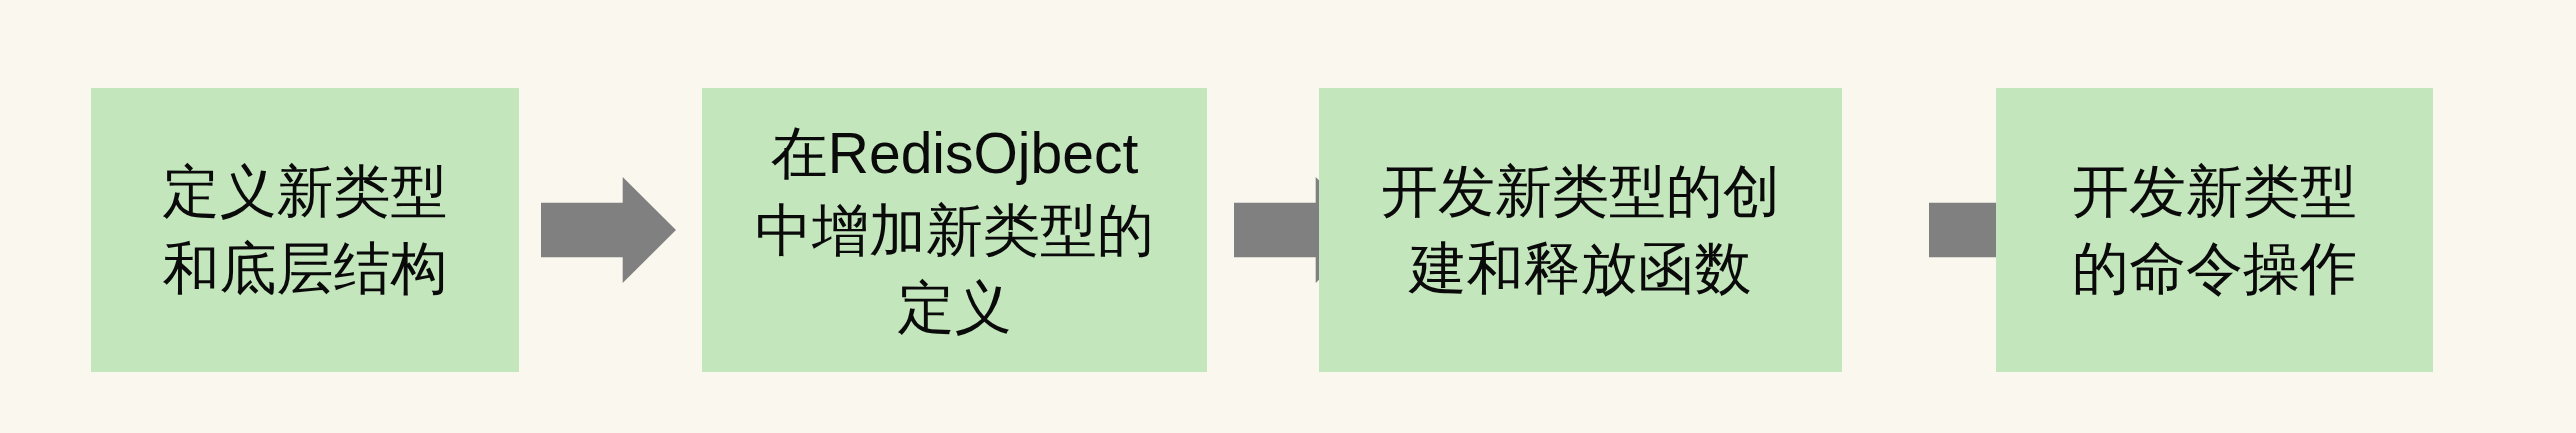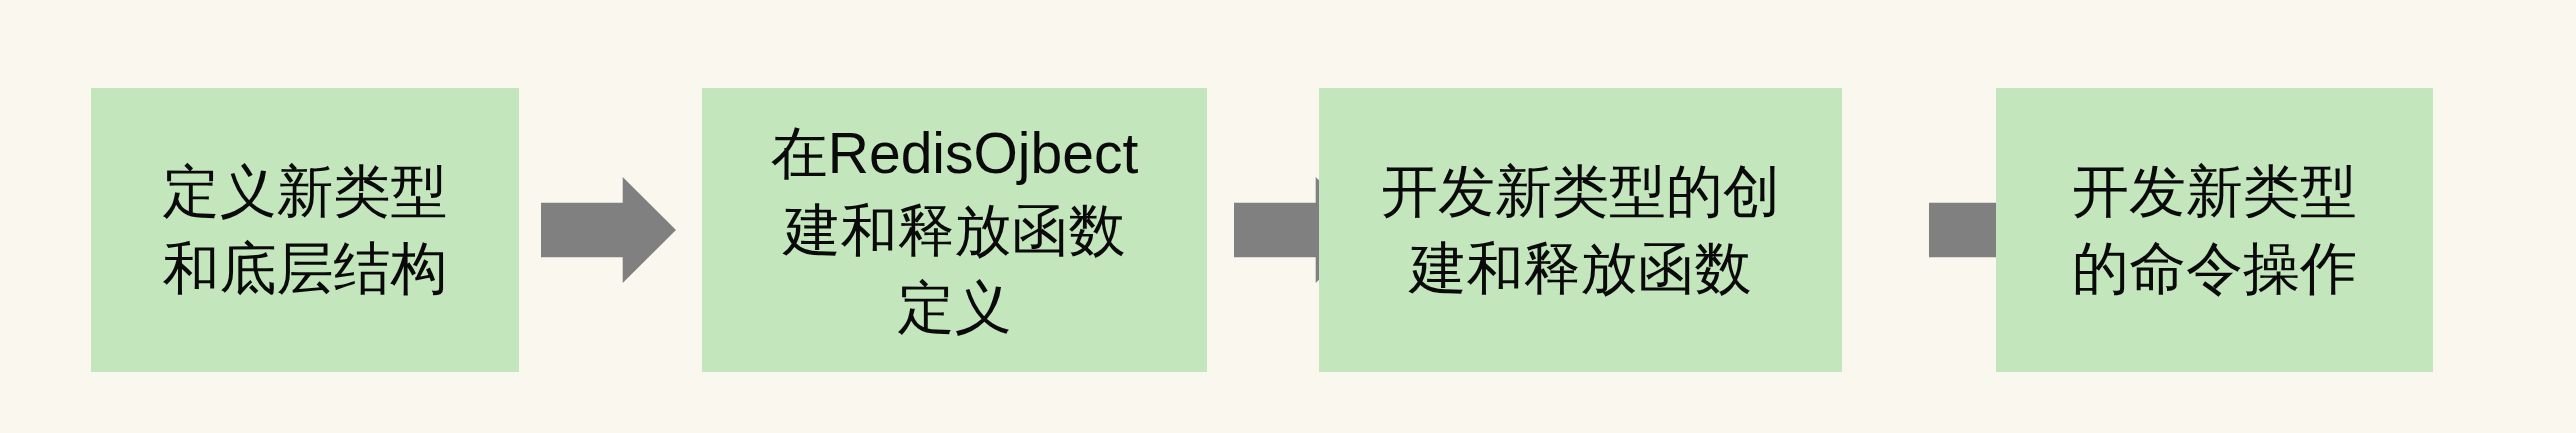--- a/index.html
+++ b/index.html
@@ -66,21 +66,21 @@
   </div>
 
   <div class="connector conn-1">
     <svg viewBox="0 0 157 124" preserveAspectRatio="none">
       <polygon points="0,30 95,30 95,0 157,62 95,124 95,94 0,94" fill="#808080"></polygon>
     </svg>
   </div>
 
   <div class="node node-2">
     <div class="node-label">在RedisOjbect
-建和释放函数
+中增加新类型的
 定义</div>
   </div>
 
   <div class="connector conn-2">
     <svg viewBox="0 0 157 124" preserveAspectRatio="none">
       <polygon points="0,30 95,30 95,0 157,62 95,124 95,94 0,94" fill="#808080"></polygon>
     </svg>
   </div>
 
   <div class="node node-3">

